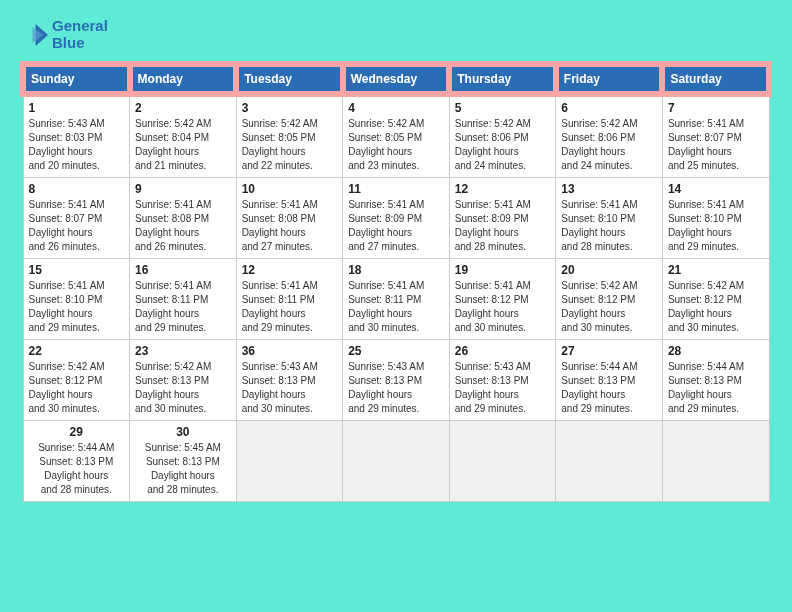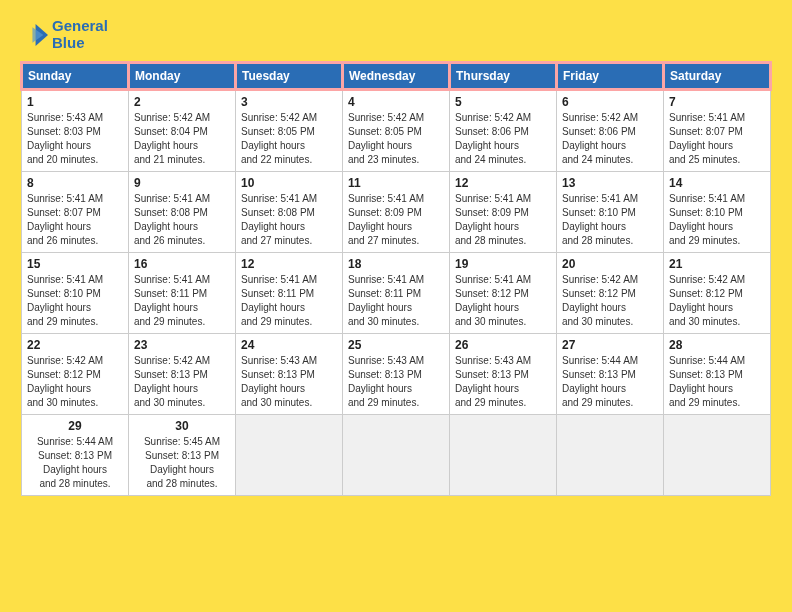--- a/index.html
+++ b/index.html
@@ -7,21 +7,21 @@
       font-family: Arial, sans-serif;
       background: #fff;
       width: 792px;
       height: 612px;
       overflow: hidden;
     }
     .page {
       width: 792px;
       height: 612px;
       padding: 18px 20px 14px 20px;
-      background: #fde047;
+      background: #5eead4;
     }
     .header {
       display: flex;
       justify-content: space-between;
       align-items: flex-start;
       margin-bottom: 10px;
     }
     .logo {
       display: flex;
       align-items: center;
@@ -57,21 +57,21 @@
       border-collapse: collapse;
       border: 1px solid #bbb;
     }
     .calendar th {
       background: #2a6db5;
       color: #fff;
       font-size: 12px;
       font-weight: bold;
       text-align: left;
       padding: 5px 5px;
-      border: 3px solid #fca5a5;
+      border: 6px solid #fca5a5;
     }
     .calendar td {
       vertical-align: top;
       border: 1px solid #ccc;
       padding: 4px 5px;
       font-size: 9.5px;
       color: #222;
       background: #fff;
       width: calc(100% / 7);
       height: 80px;
@@ -221,21 +221,21 @@
         <tr>
           <td>
             <span class="day-num">22</span>
             <div class="day-info">Sunrise: 5:42 AM<br>Sunset: 8:12 PM<br>Daylight hours<br>and 30 minutes.</div>
           </td>
           <td>
             <span class="day-num">23</span>
             <div class="day-info">Sunrise: 5:42 AM<br>Sunset: 8:13 PM<br>Daylight hours<br>and 30 minutes.</div>
           </td>
           <td>
-            <span class="day-num">24</span>
+            <span class="day-num">36</span>
             <div class="day-info">Sunrise: 5:43 AM<br>Sunset: 8:13 PM<br>Daylight hours<br>and 30 minutes.</div>
           </td>
           <td>
             <span class="day-num">25</span>
             <div class="day-info">Sunrise: 5:43 AM<br>Sunset: 8:13 PM<br>Daylight hours<br>and 29 minutes.</div>
           </td>
           <td>
             <span class="day-num">26</span>
             <div class="day-info">Sunrise: 5:43 AM<br>Sunset: 8:13 PM<br>Daylight hours<br>and 29 minutes.</div>
           </td>

